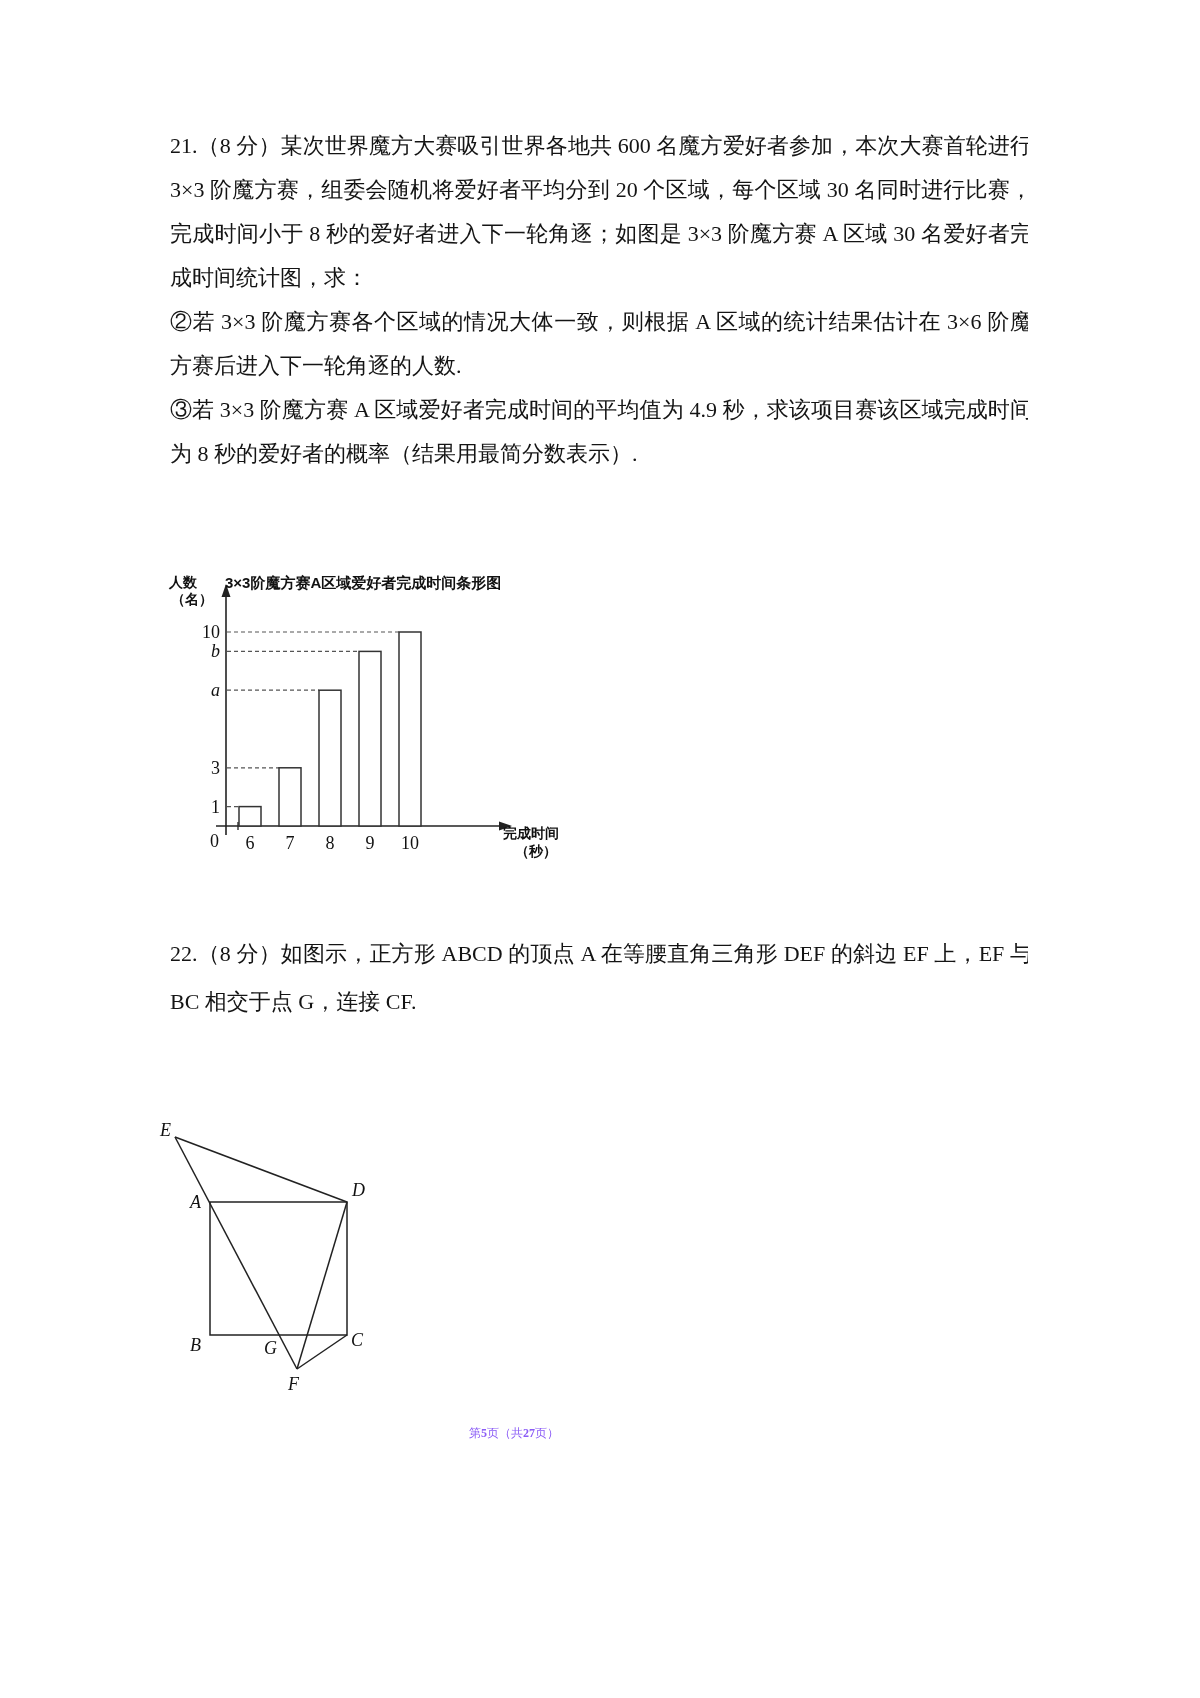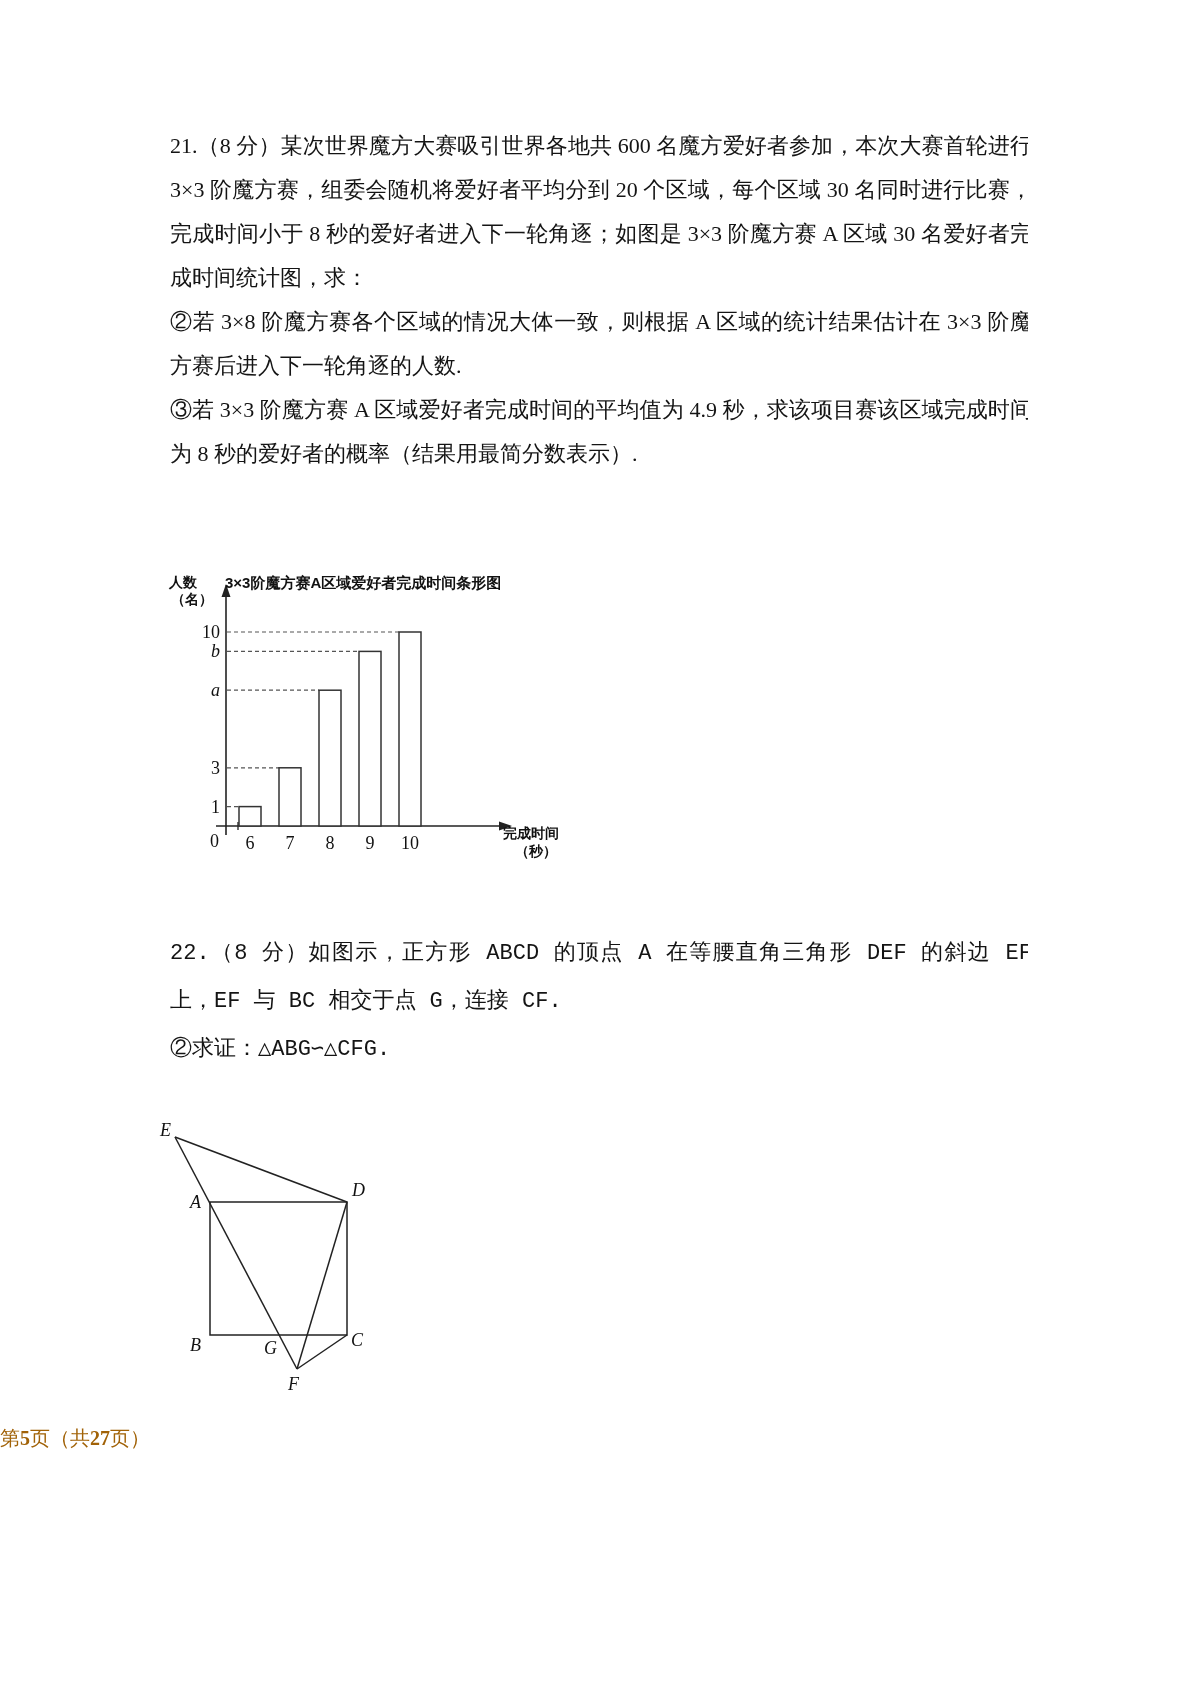--- a/index.html
+++ b/index.html
@@ -3,35 +3,35 @@
 <meta charset="utf-8">
 <style>
   html,body{margin:0;padding:0;background:#ffffff;}
   .page{
     position:relative;width:1028px;height:1698px;background:#ffffff;
     font-family:"Liberation Serif","DejaVu Serif",serif;color:#141414;overflow:hidden;
   }
   .textblock{position:absolute;left:170px;width:862px;font-size:22px;text-align:justify;}
   .textblock p{margin:0;}
   .p21{top:124px;line-height:44px;}
-  .p22{top:930px;line-height:48px;font-family:Liberation Mono, monospace;}
+  .p22{top:930px;line-height:48px;}
   .chartblock{position:absolute;left:163px;top:572px;width:400px;height:295px;}
   .figblock{position:absolute;left:150px;top:1122px;width:230px;height:290px;}
-  .footer{position:absolute;top:1425px;left:0;width:100%;text-align:left;font-size:20px;color:#a16207;}
+  .footer{position:absolute;top:1425px;left:0;width:100%;text-align:center;font-size:12px;color:#8b5cf6;}
   .footer b{font-weight:bold;}
   svg text{fill:#111;}
 </style>
 </head>
 <body>
 
 <div class="page">
 
   <div class="textblock p21">
     <p>21.（8 分）某次世界魔方大赛吸引世界各地共 600 名魔方爱好者参加，本次大赛首轮进行 3×3 阶魔方赛，组委会随机将爱好者平均分到 20 个区域，每个区域 30 名同时进行比赛，完成时间小于 8 秒的爱好者进入下一轮角逐；如图是 3×3 阶魔方赛 A 区域 30 名爱好者完成时间统计图，求：</p>
-    <p>②若 3×8 阶魔方赛各个区域的情况大体一致，则根据 A 区域的统计结果估计在 3×3 阶魔方赛后进入下一轮角逐的人数.</p>
+    <p>②若 3×3 阶魔方赛各个区域的情况大体一致，则根据 A 区域的统计结果估计在 3×6 阶魔方赛后进入下一轮角逐的人数.</p>
     <p>③若 3×3 阶魔方赛 A 区域爱好者完成时间的平均值为 4.9 秒，求该项目赛该区域完成时间为 8 秒的爱好者的概率（结果用最简分数表示）.</p>
   </div>
 
   <div class="chartblock">
     <svg id="chart-svg" width="400" height="295" viewBox="0 0 400 295">
         <line x1="63" y1="263" x2="63" y2="24" stroke="#222" stroke-width="1.6"></line>
         <polygon points="63,12 58.5,25 67.5,25" fill="#222"></polygon>
         <line x1="53" y1="254" x2="338" y2="254" stroke="#222" stroke-width="1.6"></line>
         <polygon points="349,254 336,249.5 336,258.5" fill="#222"></polygon>
         <line x1="75" y1="250" x2="75" y2="258" stroke="#222" stroke-width="1.3"></line>
@@ -59,21 +59,20 @@
         <text x="62" y="16" font-size="15" font-weight="bold" font-family="&quot;Liberation Sans&quot;,sans-serif">3×3阶魔方赛A区域爱好者完成时间条形图</text>
         <text x="6" y="15" font-size="14" font-weight="bold" font-family="&quot;Liberation Sans&quot;,sans-serif">人数</text>
         <text x="8" y="32" font-size="14" font-weight="bold" font-family="&quot;Liberation Sans&quot;,sans-serif">（名）</text>
         <text x="340" y="266" font-size="14" font-weight="bold" font-family="&quot;Liberation Sans&quot;,sans-serif">完成时间</text>
         <text x="352" y="284" font-size="14" font-weight="bold" font-family="&quot;Liberation Sans&quot;,sans-serif">（秒）</text>
       </svg>
   </div>
 
   <div class="textblock p22">
     <p>22.（8 分）如图示，正方形 ABCD 的顶点 A 在等腰直角三角形 DEF 的斜边 EF 上，EF 与 BC 相交于点 G，连接 CF.</p>
-    <p>②求证：△ABG∽△CFG.</p>
   </div>
 
   <div class="figblock">
     <svg width="230" height="290" viewBox="0 0 230 290">
       <g stroke="#222" stroke-width="1.5" fill="none">
         <rect x="60" y="80" width="137" height="133"></rect>
         <line x1="25" y1="15" x2="197" y2="80"></line>
         <line x1="25" y1="15" x2="147" y2="247"></line>
         <line x1="197" y1="80" x2="147" y2="247"></line>
         <line x1="197" y1="213" x2="147" y2="247"></line>

